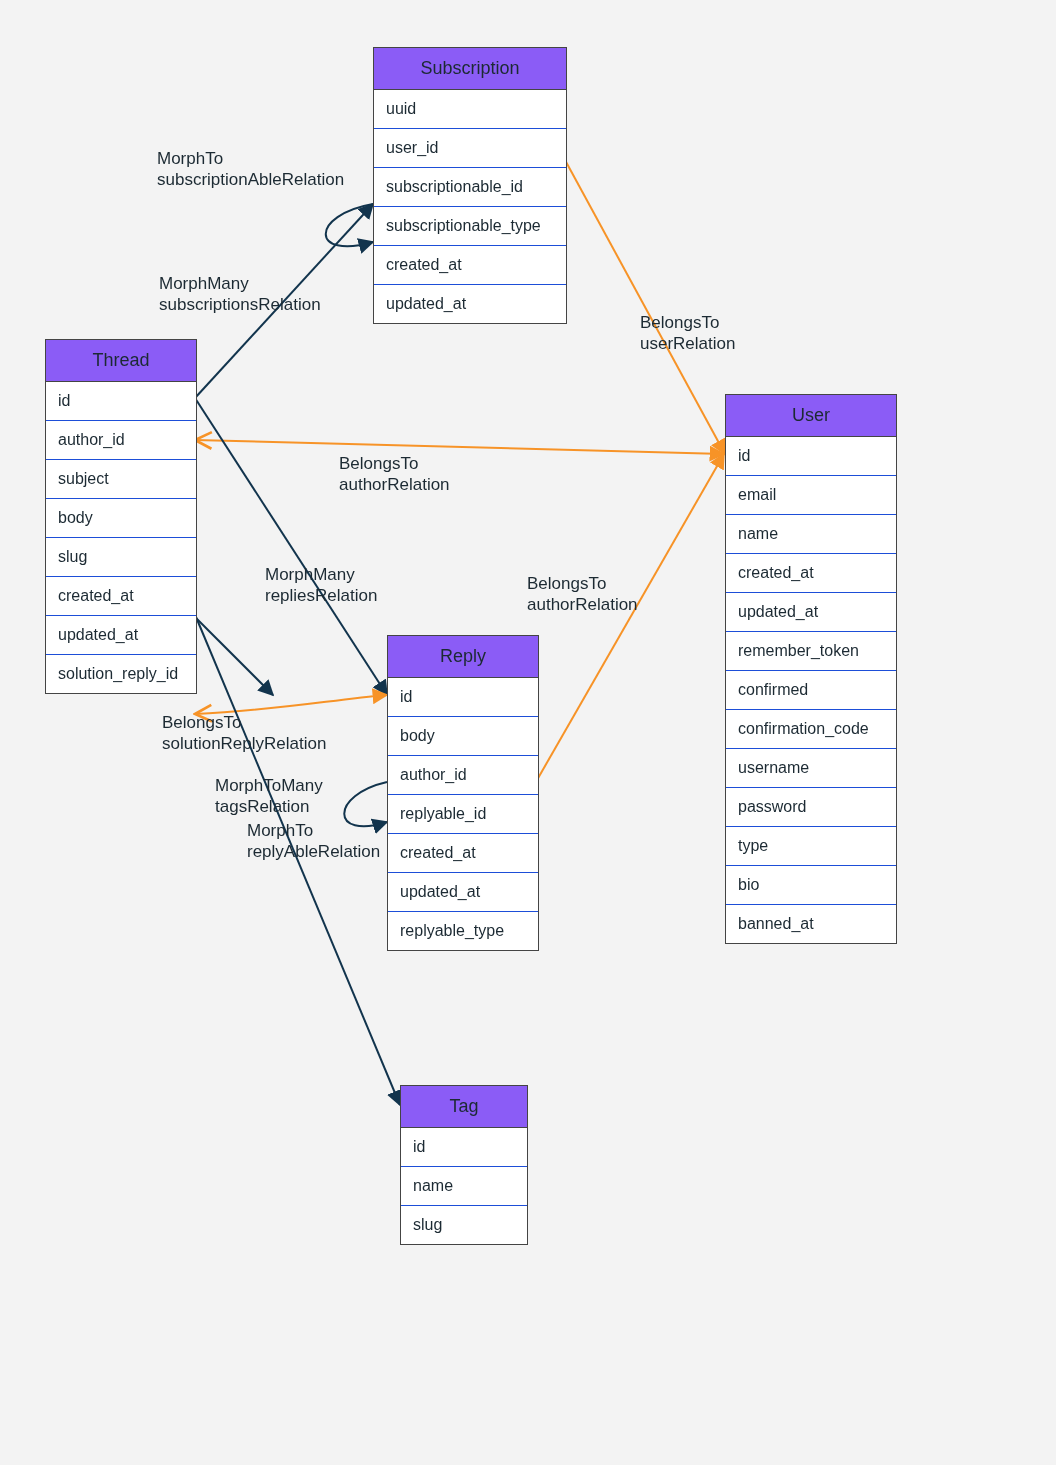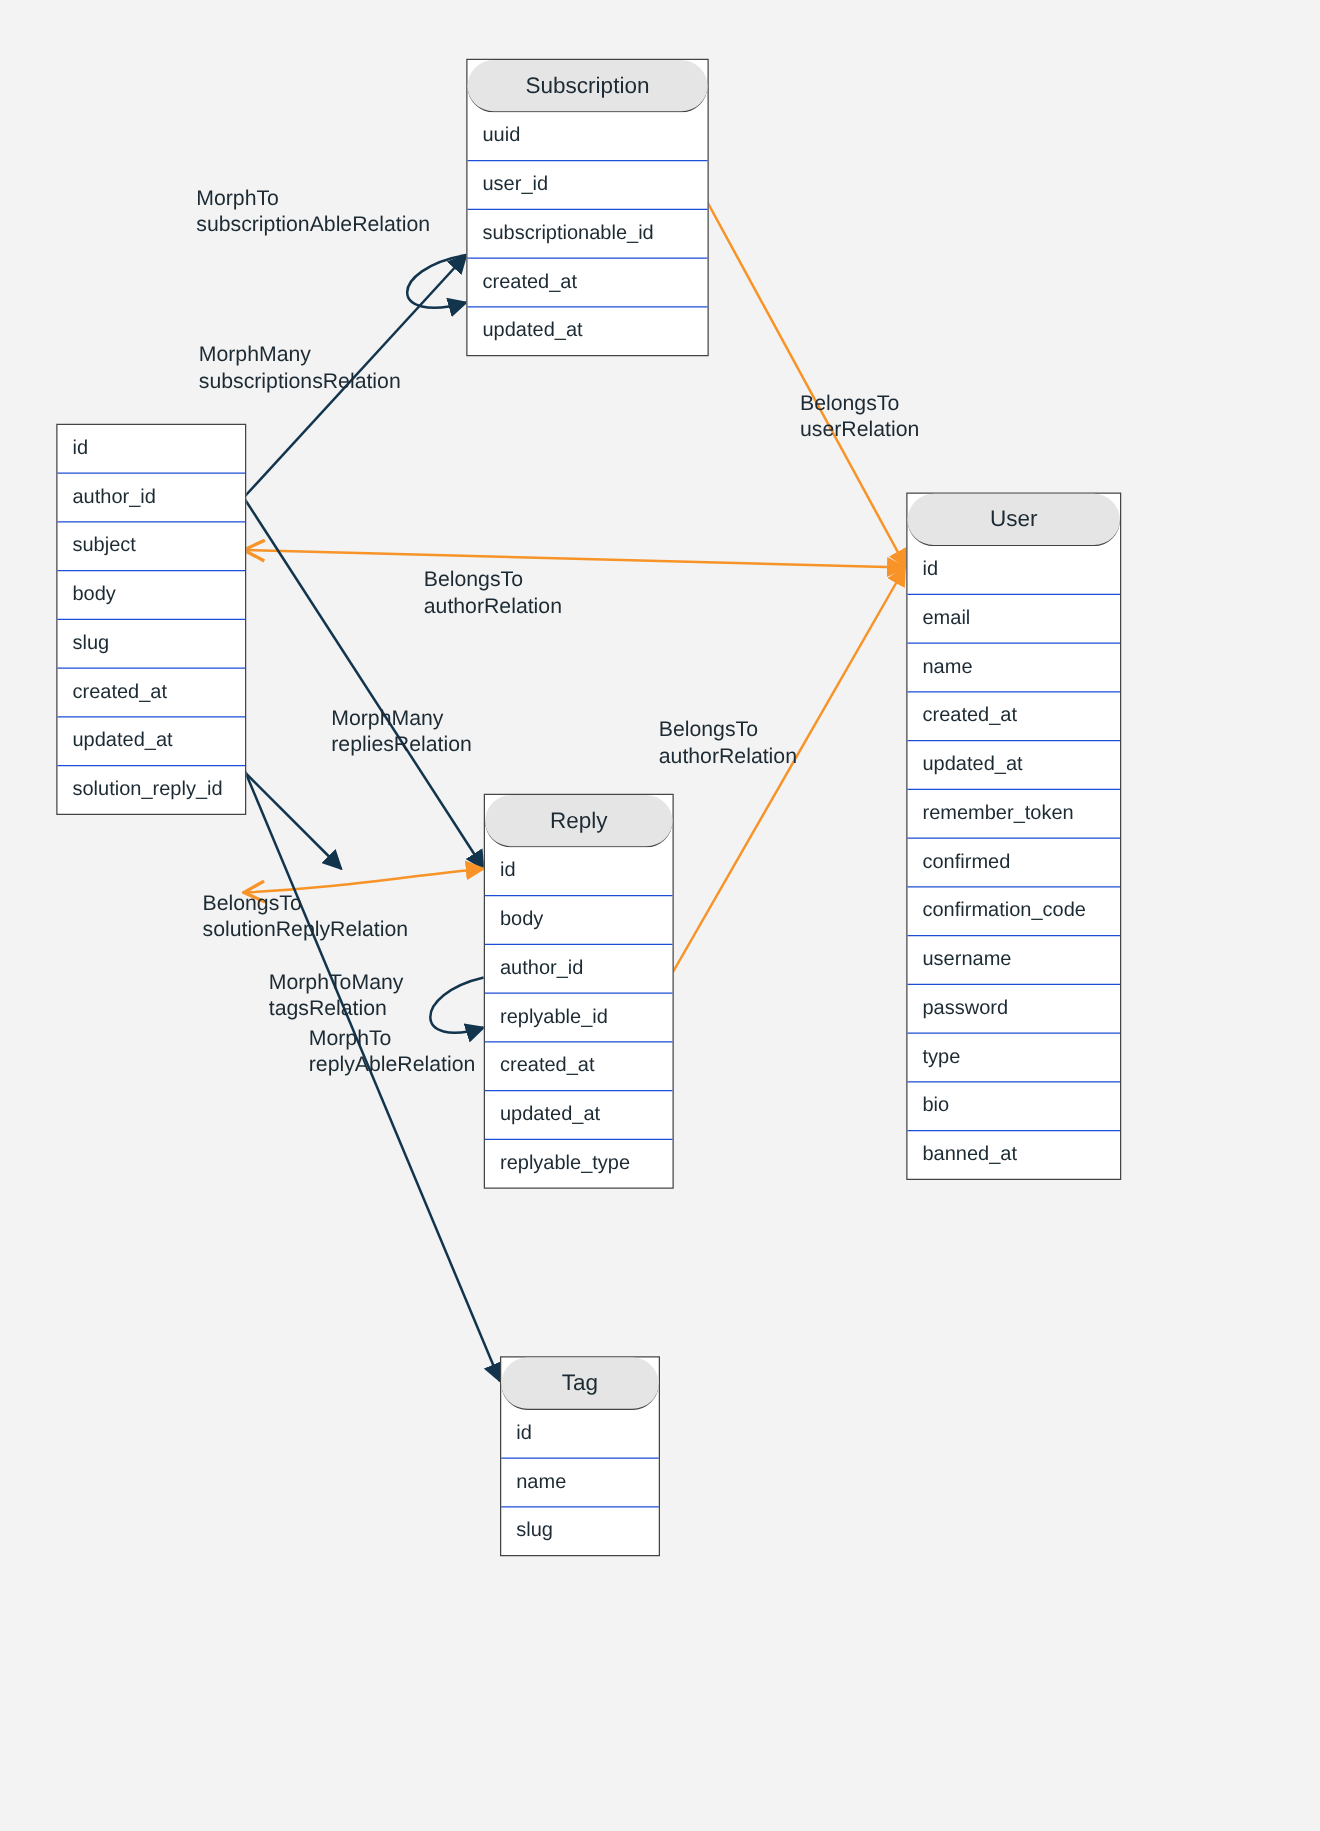--- a/index.html
+++ b/index.html
@@ -1,19 +1,19 @@
 <!DOCTYPE html>
 <html><head>
 <meta charset="utf-8">
 <style>
   html,body{margin:0;padding:0;background:#f3f3f3;font-family:Helvetica,Arial,sans-serif;}
   #stage{position:relative;width:1056px;height:1465px;background:#f3f3f3;}
   svg{position:absolute;left:0;top:0;}
   .entity{position:absolute;border:1px solid #444;background:#fff;}
-  .entity .header{background:#e5e5e5;border-bottom:1px solid #444;text-align:center;padding:10px 8px;font-size:18px;color:#1c2a33;border-radius:21px;}
+  .entity .header{background:#8b5cf6;border-bottom:1px solid #444;text-align:center;padding:10px 8px;font-size:18px;color:#1c2a33;}
   .entity .fields{display:flex;flex-direction:column;}
   .entity .field{border-top:1px solid #1d4ed8;padding:10px 12px;font-size:16px;color:#1c2a33;box-sizing:border-box;}
   .entity .field:first-child{border-top:none;}
   .label{position:absolute;font-size:17px;color:#1c2a33;white-space:nowrap;text-align:left;line-height:1.25;}
 </style>
 </head>
 <body>
 <div id="stage">
 
 <svg id="svg-layer" width="1056" height="1465">
@@ -34,37 +34,39 @@
       <path d="M 195 440 L 724 454" fill="none" stroke="#f79327" stroke-width="2" marker-end="url(#arrow-orange)" marker-start="url(#crow-orange)"></path>
       <path d="M 195 398 L 387 695" fill="none" stroke="#12344d" stroke-width="2" marker-end="url(#arrow-dark)"></path>
       <path d="M 195 714 C 280 710, 330 700, 387 695" fill="none" stroke="#f79327" stroke-width="2" marker-end="url(#arrow-orange)" marker-start="url(#crow-orange)"></path>
       <path d="M 537 780 L 724 454" fill="none" stroke="#f79327" stroke-width="2" marker-end="url(#arrow-orange)"></path>
       <path d="M 195 617 L 273 695" fill="none" stroke="#12344d" stroke-width="2" marker-end="url(#arrow-dark)"></path>
       <path d="M 196 617 L 400 1105" fill="none" stroke="#12344d" stroke-width="2" marker-end="url(#arrow-dark)"></path>
       <path d="M 387 782 C 330 795, 330 840, 387 822" fill="none" stroke="#12344d" stroke-width="2" marker-end="url(#arrow-dark)"></path>
     </svg>
 
 <div id="ent-thread" class="entity" style="left: 45px; top: 339px; width: 150px;">
+      <div class="header">Thread</div>
       <div class="fields">
         <div class="field">id</div>
         <div class="field">author_id</div>
         <div class="field">subject</div>
         <div class="field">body</div>
         <div class="field">slug</div>
         <div class="field">created_at</div>
         <div class="field">updated_at</div>
         <div class="field">solution_reply_id</div>
       </div>
     </div>
 <div id="ent-subscription" class="entity" style="left: 373px; top: 47px; width: 192px;">
       <div class="header">Subscription</div>
       <div class="fields">
         <div class="field">uuid</div>
         <div class="field">user_id</div>
         <div class="field">subscriptionable_id</div>
+        <div class="field">subscriptionable_type</div>
         <div class="field">created_at</div>
         <div class="field">updated_at</div>
       </div>
     </div>
 <div id="ent-reply" class="entity" style="left: 387px; top: 635px; width: 150px;">
       <div class="header">Reply</div>
       <div class="fields">
         <div class="field">id</div>
         <div class="field">body</div>
         <div class="field">author_id</div>

